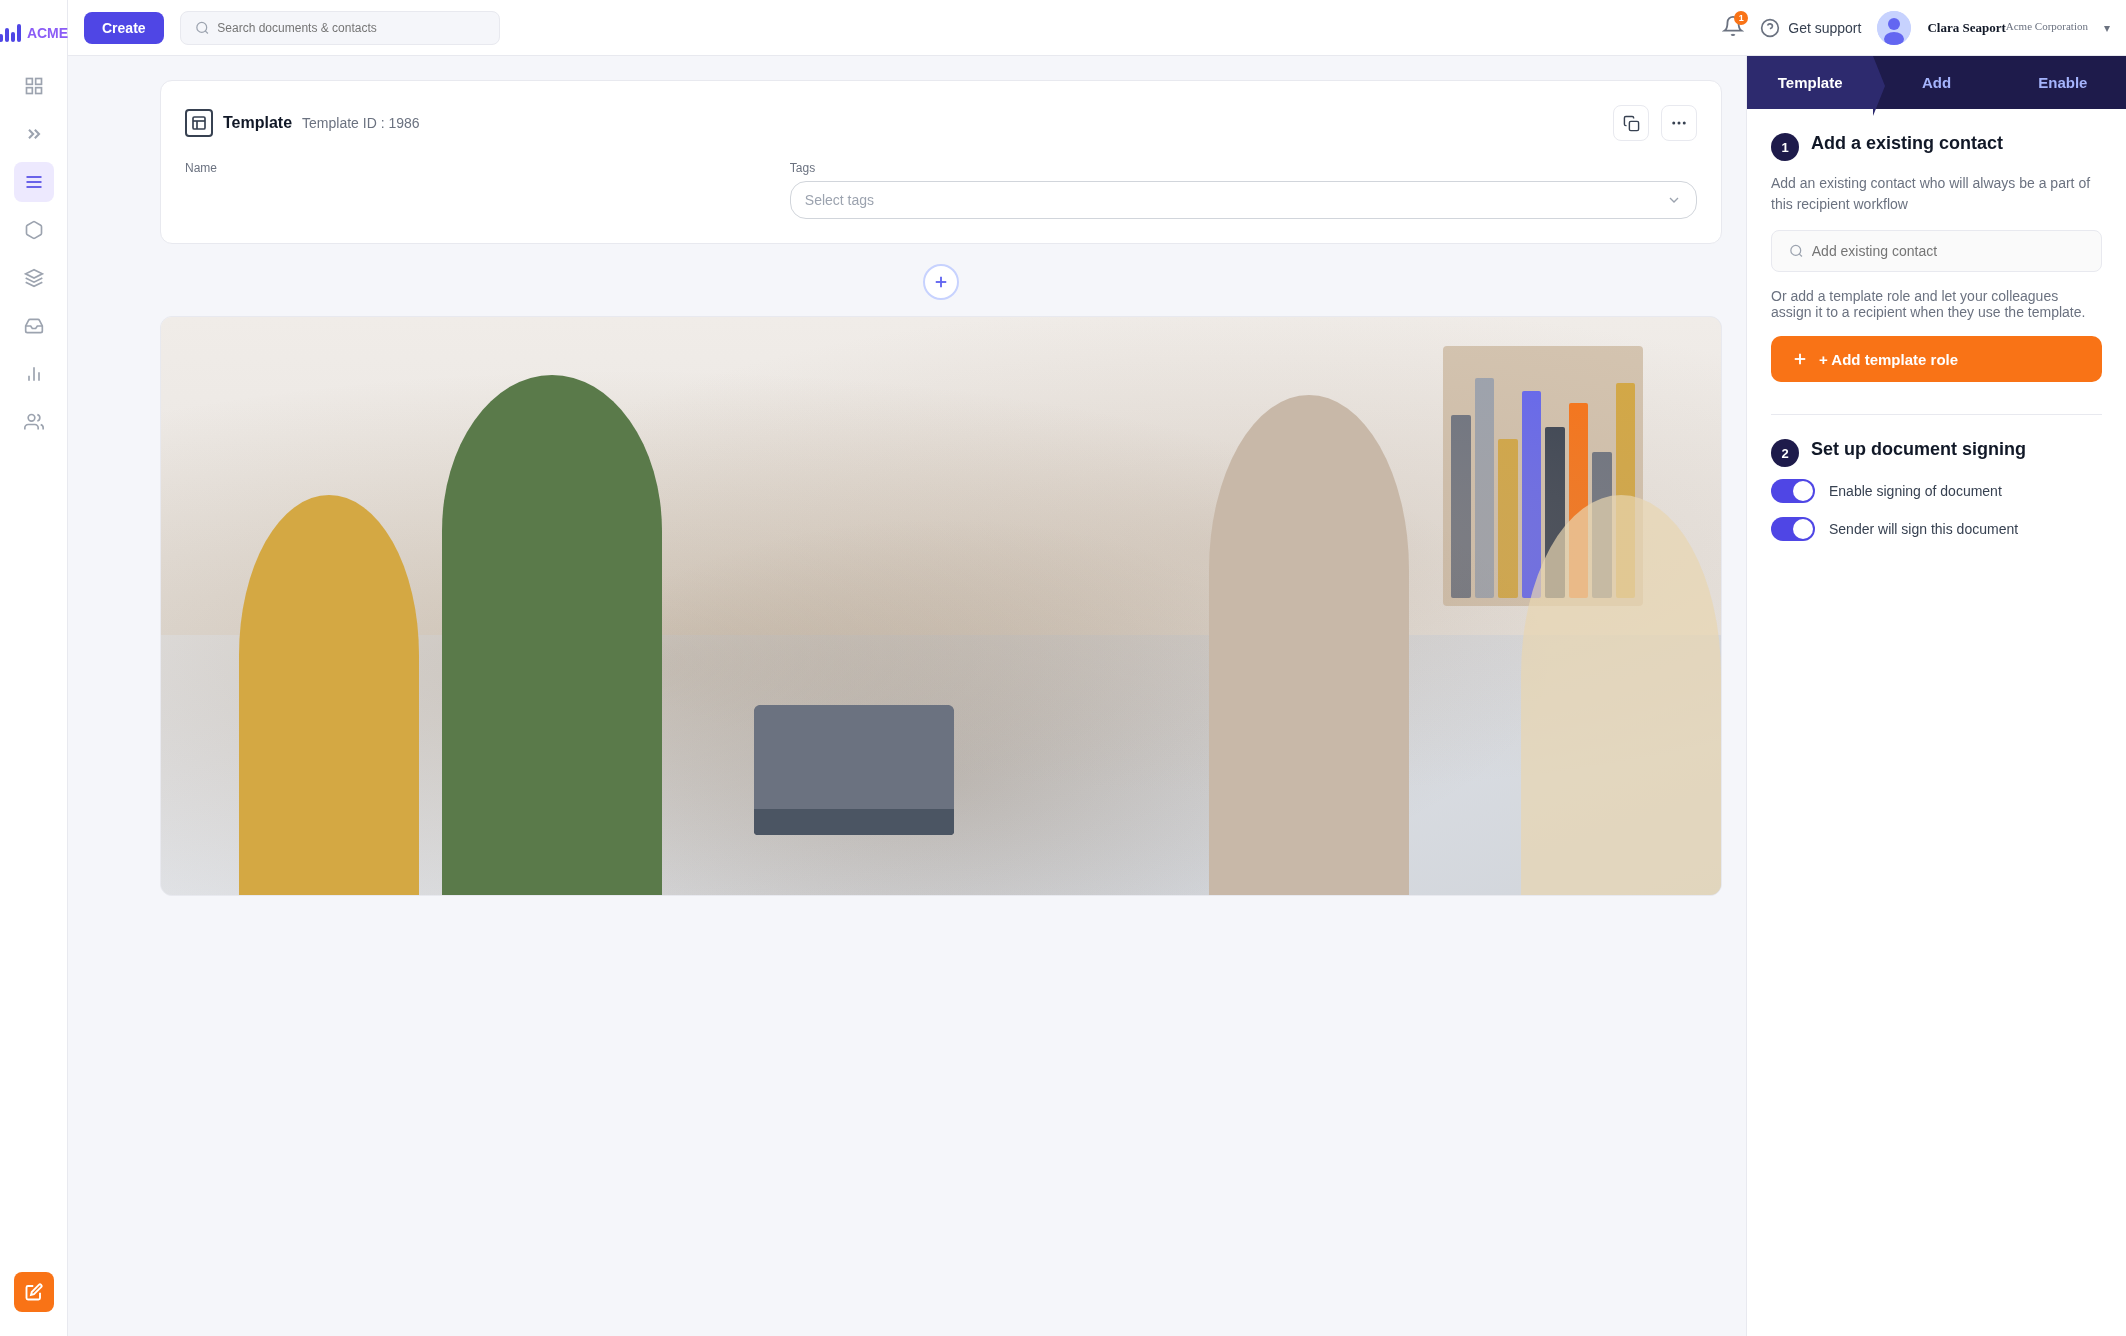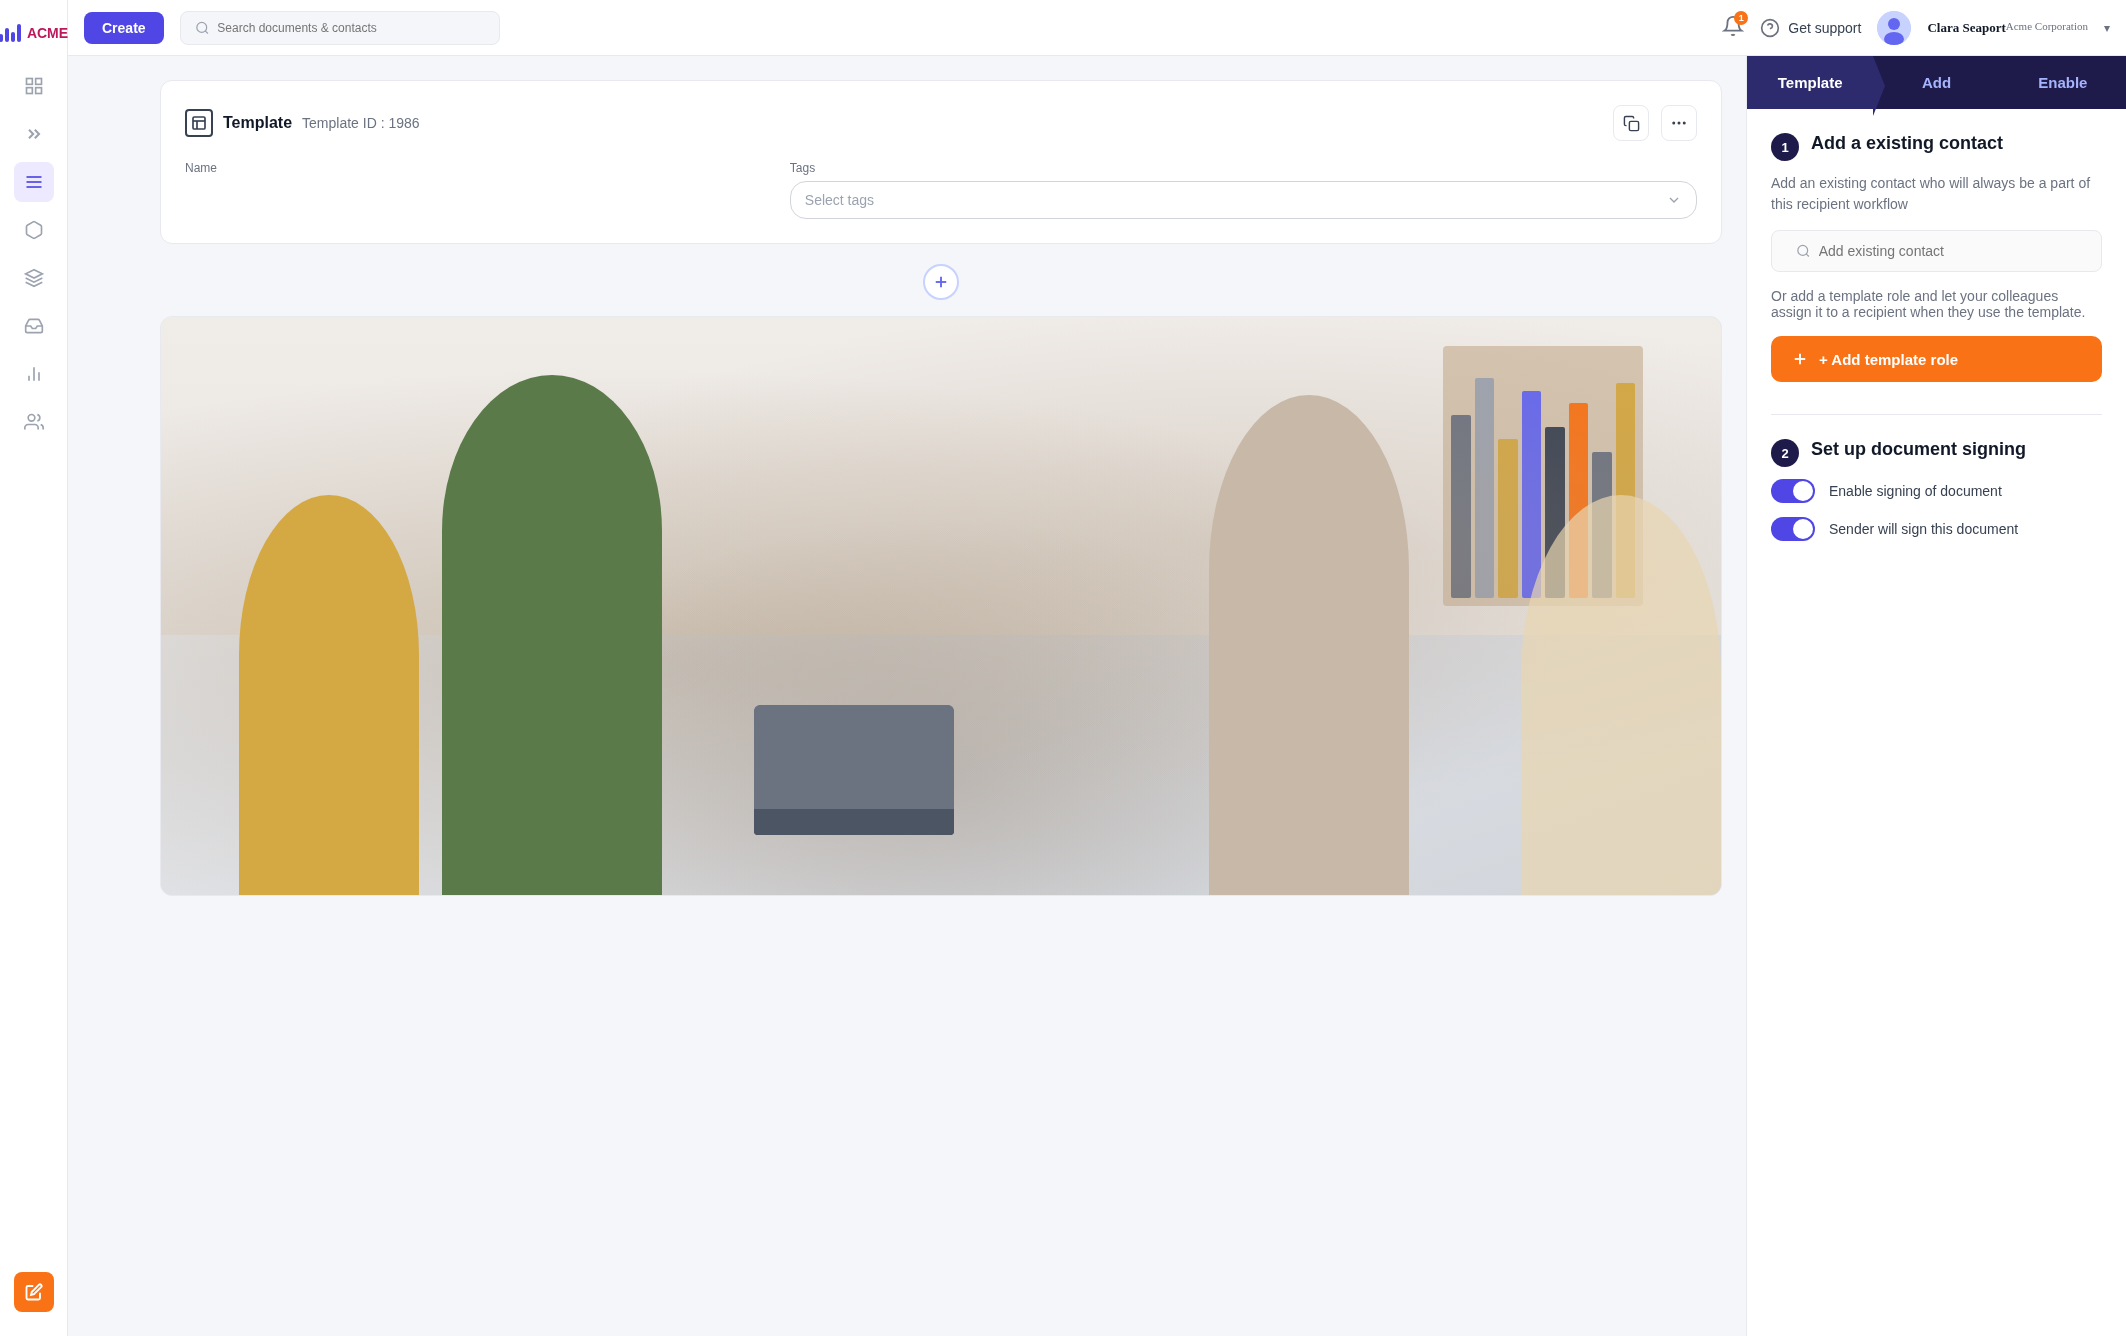--- a/index.html
+++ b/index.html
@@ -17,21 +17,21 @@
       gap: 8px;
       z-index: 10;
     }
     .sidebar-logo {
       display: flex; align-items: center; gap: 6px; padding: 8px; margin-bottom: 8px;
     }
     .logo-bars {
       display: flex; gap: 2px; align-items: flex-end;
     }
     .logo-bar { width: 4px; border-radius: 2px; background: #4f46e5; }
-    .logo-text { font-weight: 700; font-size: 14px; color: #be185d; }
+    .logo-text { font-weight: 700; font-size: 14px; color: #8b5cf6; }
     .sidebar-icon {
       width: 40px; height: 40px; display: flex; align-items: center; justify-content: center;
       border-radius: 8px; cursor: pointer; color: #9ca3af; font-size: 18px;
       transition: background 0.15s;
     }
     .sidebar-icon.active { background: #ede9fe; color: #4f46e5; }
     .sidebar-icon-orange {
       width: 40px; height: 40px; display: flex; align-items: center; justify-content: center;
       border-radius: 8px; cursor: pointer; background: #f97316; color: #fff; font-size: 16px;
       margin-top: auto; margin-bottom: 8px;
@@ -214,21 +214,21 @@
     .step-number {
       width: 28px; height: 28px; border-radius: 50%;
       background: #1e1b4b; color: #fff;
       font-size: 13px; font-weight: 700;
       display: flex; align-items: center; justify-content: center; flex-shrink: 0;
     }
     .step-title { font-size: 18px; font-weight: 700; color: #111827; }
     .step-description { font-size: 14px; color: #6b7280; line-height: 1.5; margin-bottom: 15px; }
     .search-contact-bar {
       display: flex; align-items: flex-start; gap: 8px;
-      border: 1px solid #e8e9ef; border-radius: 8px; padding: 12px 24px;
+      border: 1px solid #e8e9ef; border-radius: 8px; padding: 12px 17px;
       background: #fafafa; margin-bottom: 16px;
     }
     .search-contact-bar input {
       border: none; background: transparent; outline: none;
       font-size: 14px; color: #9ca3af; width: 100%;
     }
     .or-text { font-size: 14px; color: #6b7280; margin-bottom: 16px; }
     .add-template-role-btn {
       display: flex; align-items: center; gap: 10px;
       background: #f97316; color: #fff; border: none; border-radius: 10px;

